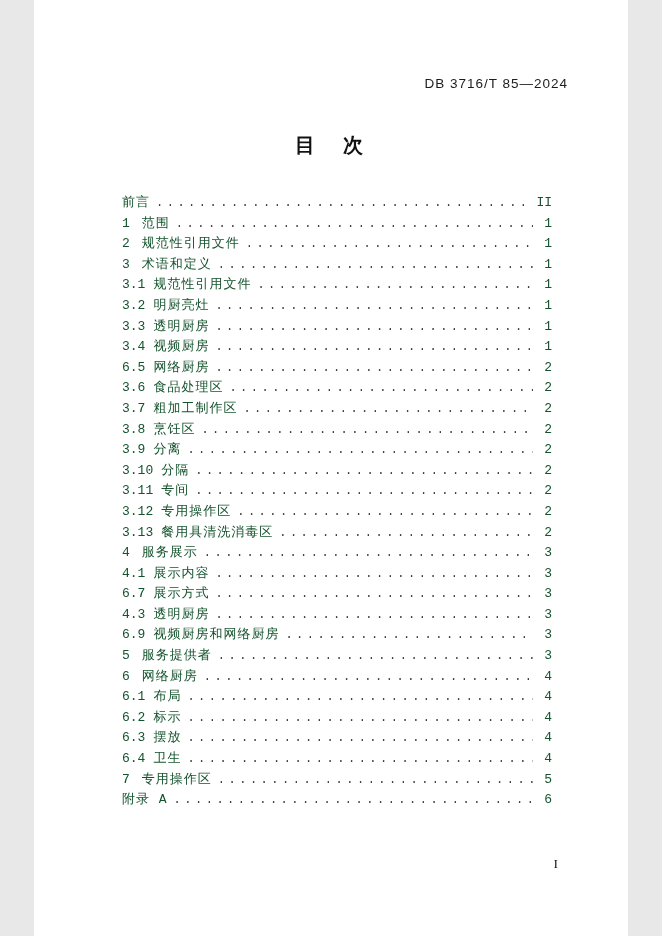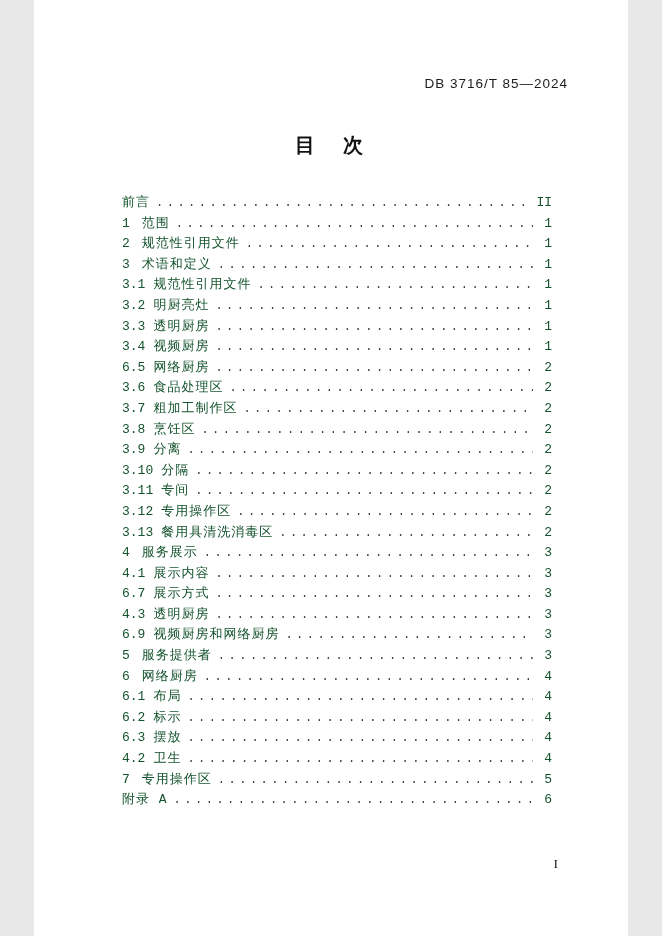--- a/index.html
+++ b/index.html
@@ -262,21 +262,21 @@
     <span class="toc-dots"></span>
     <span class="toc-page">4</span>
   </div>
       <div class="toc-row level-2">
     <span class="toc-num">6.3</span>
     <span class="toc-label">摆放</span>
     <span class="toc-dots"></span>
     <span class="toc-page">4</span>
   </div>
       <div class="toc-row level-2">
-    <span class="toc-num">4.2</span>
+    <span class="toc-num">6.4</span>
     <span class="toc-label">卫生</span>
     <span class="toc-dots"></span>
     <span class="toc-page">4</span>
   </div>
       <div class="toc-row level-1">
     <span class="toc-num">7</span>
     <span class="toc-label">专用操作区</span>
     <span class="toc-dots"></span>
     <span class="toc-page">5</span>
   </div>

